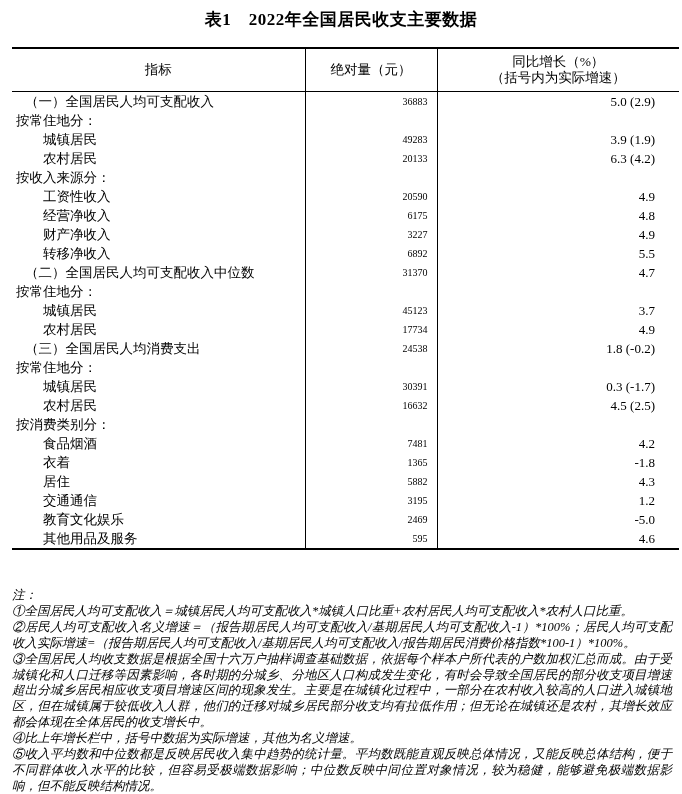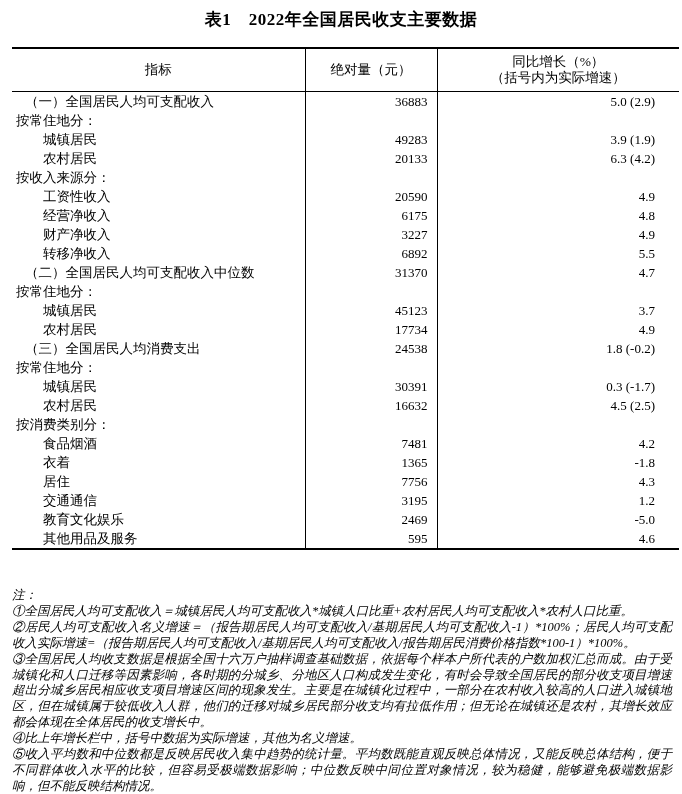--- a/index.html
+++ b/index.html
@@ -24,21 +24,21 @@
     padding:0;line-height:1.18;
   }
   th.vline,td.vline{border-left:1px solid #000;}
   tbody td{
     height:19px;padding:0;font-size:13.5px;line-height:19px;
     white-space:nowrap;overflow:hidden;vertical-align:middle;
   }
   td.c-label.lv-group{padding-left:4px;}
   td.c-label.lv-section{padding-left:13px;margin-top:12px;}
   td.c-label.lv-item{padding-left:31px;}
-  td.c-value{text-align:right;padding-right:9px;font-size:13px;}
+  td.c-value{text-align:right;padding-right:9px;font-size:10px;}
   td.c-growth{text-align:right;padding-right:24px;font-size:13px;margin-left:30px;}
   .notes{
     position:absolute;top:588px;left:12px;width:660px;
     font-style:italic;font-size:12.5px;line-height:15.9px;
     text-align:justify;
   }
   .notes p{margin:0;}
 </style>
 </head>
 <body>
@@ -157,21 +157,21 @@
     <td class="c-value vline">7481</td>
     <td class="c-growth vline">4.2</td>
   </tr>
       <tr>
     <td class="c-label lv-item">衣着</td>
     <td class="c-value vline">1365</td>
     <td class="c-growth vline">-1.8</td>
   </tr>
       <tr>
     <td class="c-label lv-item">居住</td>
-    <td class="c-value vline">7756</td>
+    <td class="c-value vline">5882</td>
     <td class="c-growth vline">4.3</td>
   </tr>
       <tr>
     <td class="c-label lv-item">交通通信</td>
     <td class="c-value vline">3195</td>
     <td class="c-growth vline">1.2</td>
   </tr>
       <tr>
     <td class="c-label lv-item">教育文化娱乐</td>
     <td class="c-value vline">2469</td>

